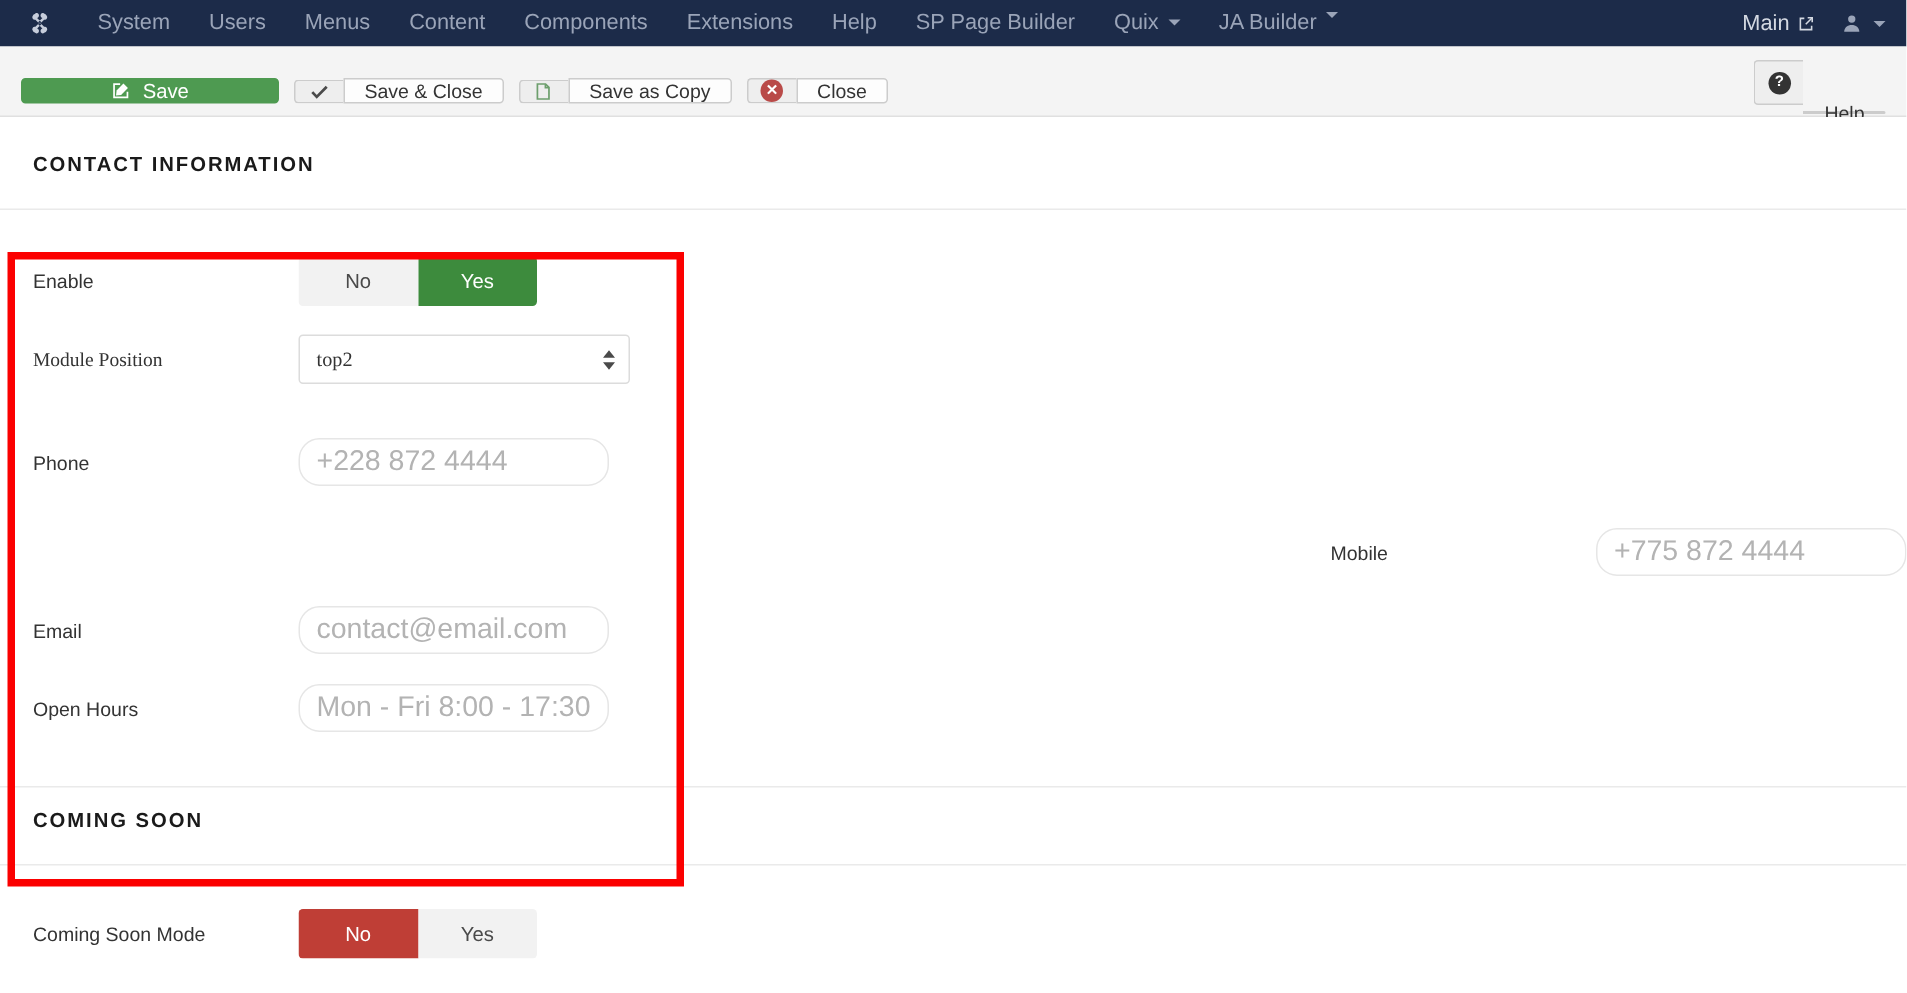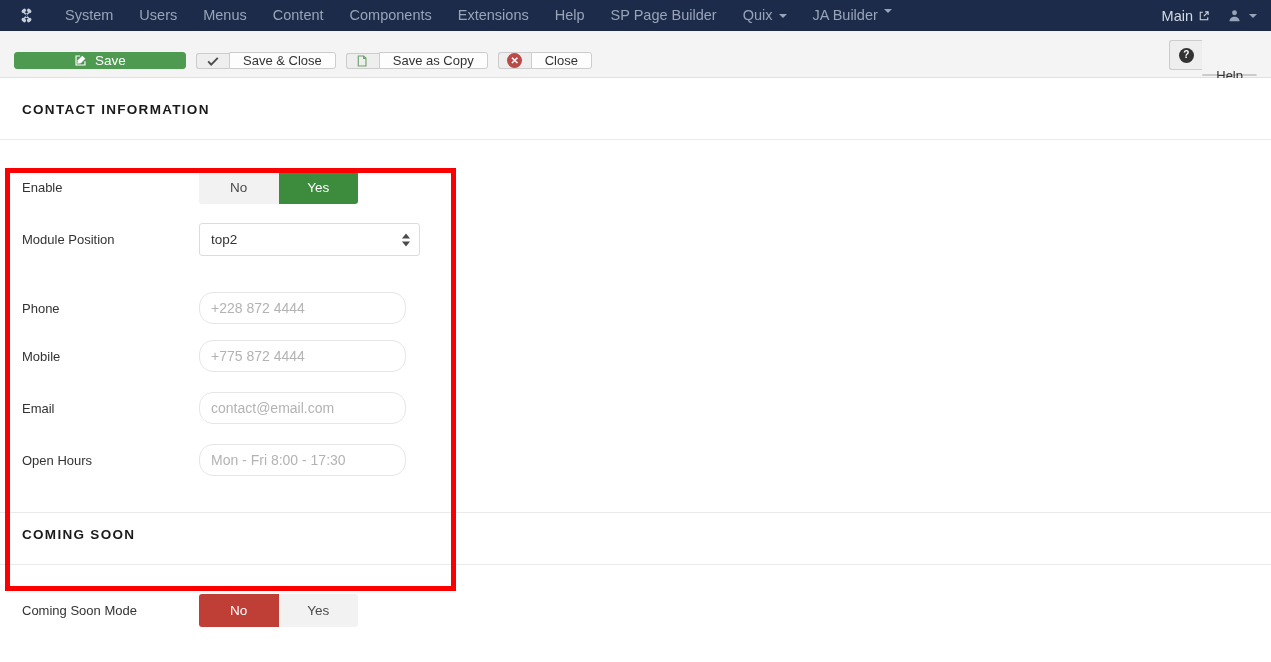--- a/index.html
+++ b/index.html
@@ -211,21 +211,21 @@
   .spin .dn {
     width:0;height:0;border-left:4px solid transparent;border-right:4px solid transparent;border-top:5px solid #4a4a4a;
   }
 
   .txt-input {
     width: 207px;
     height: 32px;
     border: 1px solid #e6e6e6;
     border-radius: 14px;
     background: #ffffff;
-    font-size: 14px;
+    font-size: 19px;
     color: #333;
     padding: 0 11px;
     font-family: "Liberation Sans", sans-serif;
     outline: none;
   }
   .txt-input::placeholder { color: #b3b3b3; }
 
   
   #highlight {
     position: absolute;
@@ -333,37 +333,37 @@
     <div class="hdr-rule"></div>
 
     <div class="form-row" style="margin-top:31px;">
       <div class="form-label">Enable</div>
       <div class="toggle">
         <div class="opt">No</div>
         <div class="opt on-green">Yes</div>
       </div>
     </div>
 
-    <div class="form-row" style="margin-top:19px;">
+    <div class="form-row" style="margin-top:19px;font-family:Liberation Serif, serif;">
       <div class="form-label">Module Position</div>
       <div class="sel-wrap">
         <div class="sel-box">top2</div>
         <div class="spin">
           <span class="up"></span>
           <span class="dn"></span>
         </div>
       </div>
     </div>
 
     <div class="form-row" style="margin-top:36px;">
       <div class="form-label">Phone</div>
       <input class="txt-input" type="text" placeholder="+228 872 4444" style="">
     </div>
 
-    <div class="form-row" style="margin-top:16px;">
+    <div class="form-row" style="margin-top:28px;justify-content:flex-end;">
       <div class="form-label">Mobile</div>
       <input class="txt-input" type="text" placeholder="+775 872 4444" style="">
     </div>
 
     <div class="form-row" style="margin-top:20px;">
       <div class="form-label">Email</div>
       <input class="txt-input" type="text" placeholder="contact@email.com" style="">
     </div>
 
     <div class="form-row" style="margin-top:20px;">

